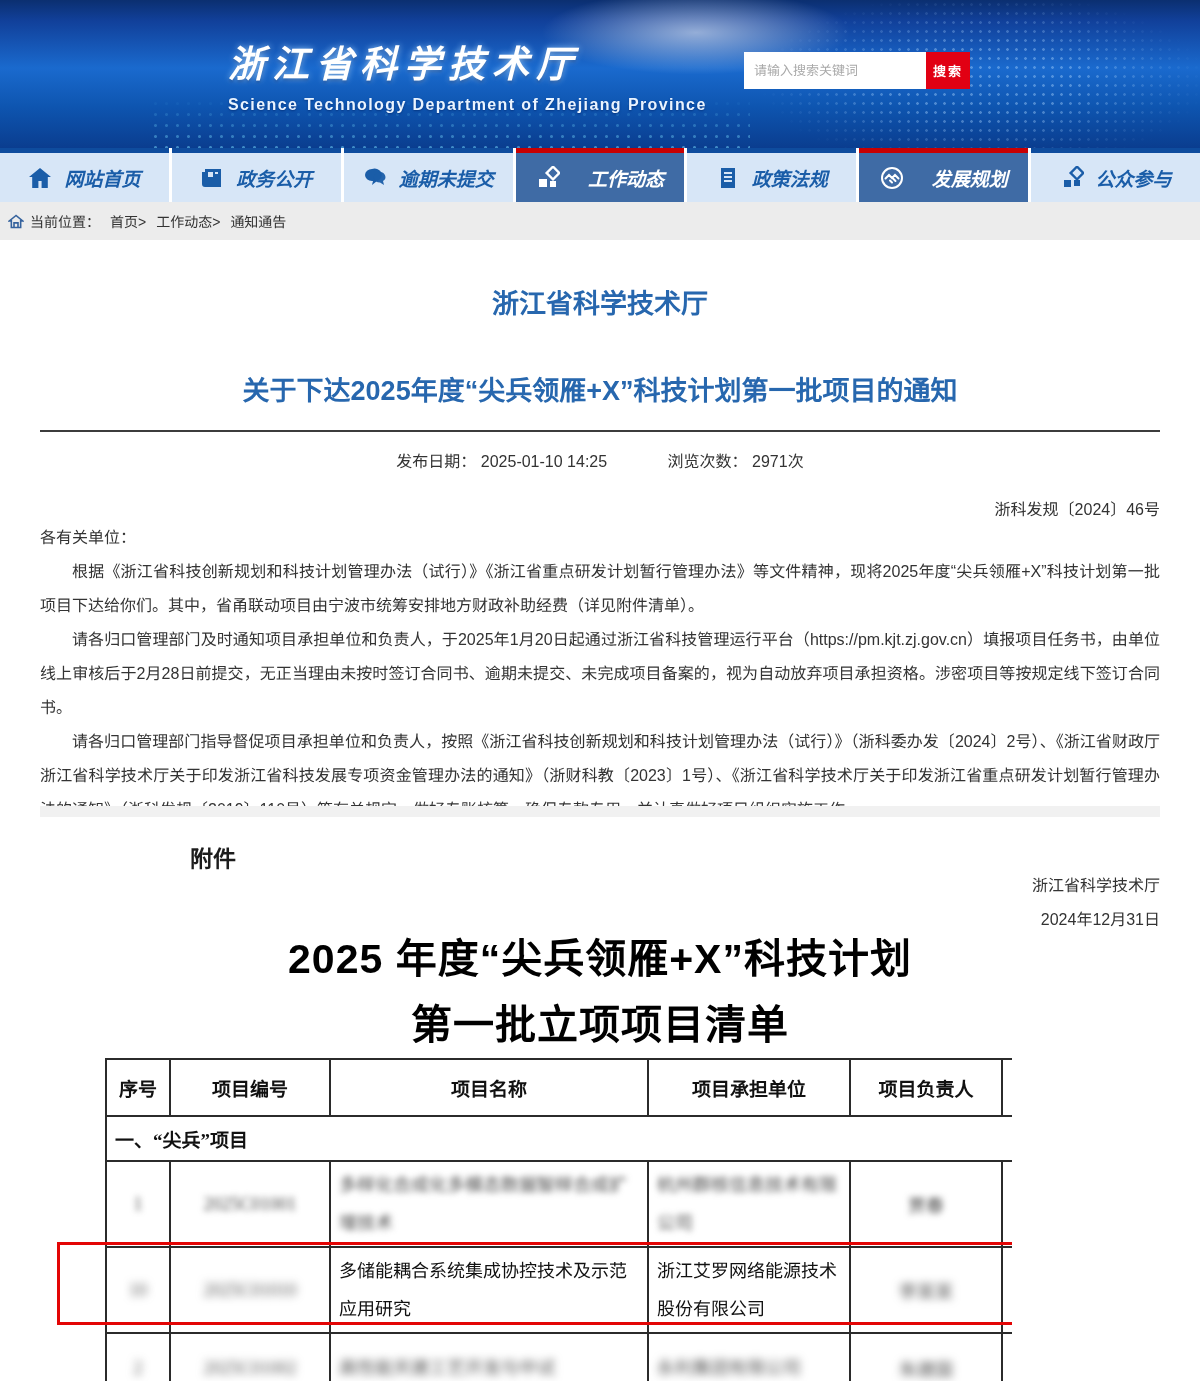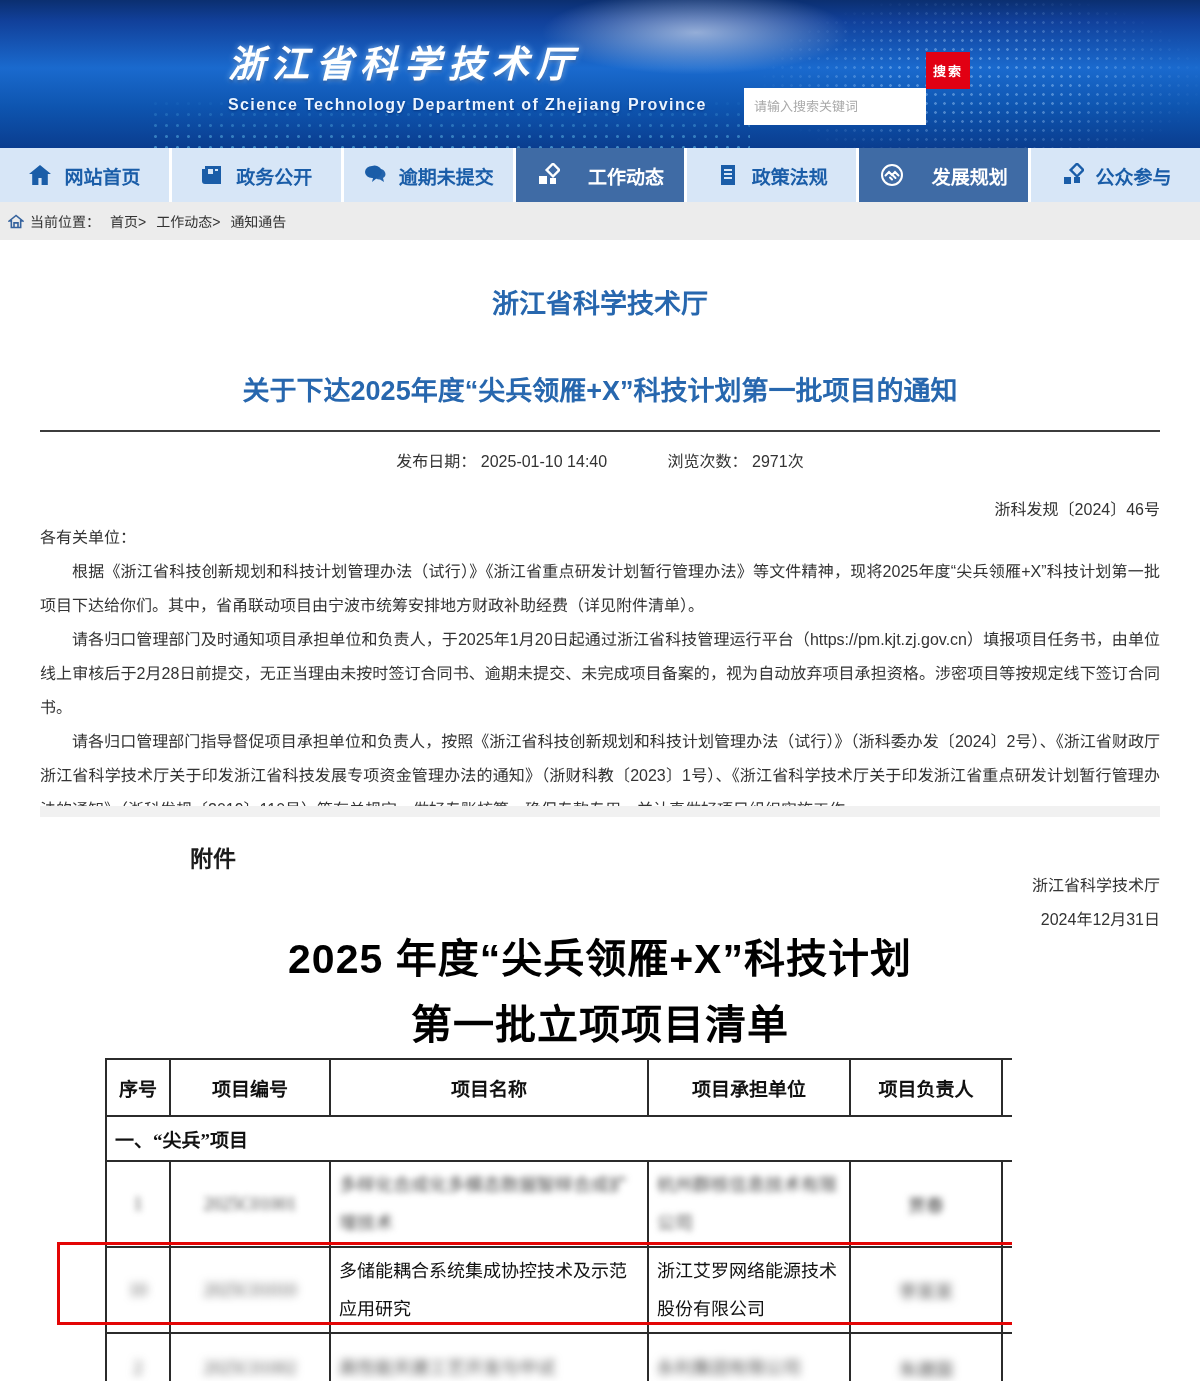--- a/index.html
+++ b/index.html
@@ -38,34 +38,34 @@
     font-style:italic; font-weight:700; font-size:37px; color:#fff;
     letter-spacing:7px; text-shadow:0 0 6px rgba(160,210,255,.9),0 2px 3px rgba(0,40,110,.6);
   }
   .logo-sub {
     margin-top:8px; font-size:16px; font-weight:700; color:#eaf4ff;
     letter-spacing:1.4px; text-shadow:0 1px 2px rgba(0,40,110,.7);
   }
   .search-wrap { position:absolute; left:744px; top:52px; display:flex; }
   .search-input {
     width:182px; height:37px; border:none; outline:none; background:#fff;
-    padding:0 10px; font-size:13px; color:#333;margin-top:36px;
+    padding:0 10px; font-size:13px; color:#333;
   }
   .search-input::placeholder { color:#a9a9a9; }
   .search-btn {
     width:44px; height:37px; border:none; background:#e10013; color:#fff;
     font-size:13px; font-weight:700; letter-spacing:2px; cursor:pointer;
   }
 
   
   .main-nav {
     position:absolute; top:148px; left:0; width:1200px; height:54px;
     display:flex; gap:3px; background:#fff;
   }
-  .nav-item { flex:1 1 0; display:flex; cursor:pointer; }
+  .nav-item { flex:1 1 0; display:flex; flex-direction:column; cursor:pointer;font-style:italic; }
   .nav-strip { height:5px; background:#0e4c9e; }
   .nav-item.active .nav-strip { background:#c80002; }
   .nav-body {
     flex:1; display:flex; align-items:center; justify-content:center; gap:12px;
     background:#d7e6f7; color:#1a5da8; font-size:19px; font-weight:700;
   }
   .nav-item.active .nav-body { background:#3f6ba5; color:#fff;gap:28px; }
   .nav-icon { display:inline-flex; width:24px; height:24px; }
   .nav-icon svg { width:100%; height:100%; }
 
@@ -251,21 +251,21 @@
   <span class="crumb-link">通知通告</span>
 </div>
 
 <div class="article">
   <div class="art-title art-title1">浙江省科学技术厅</div>
   <div class="art-title art-title2">关于下达2025年度“尖兵领雁+X”科技计划第一批项目的通知</div>
   <hr class="title-rule">
   <div class="meta-line">
     <span class="meta-item">
       <span>发布日期：</span>
-      <span>2025-01-10 14:40</span>
+      <span>2025-01-10 14:25</span>
     </span>
     <span class="meta-item">
       <span>浏览次数：</span>
       <span>2971次</span>
     </span>
   </div>
   <div class="doc-number">浙科发规〔2024〕46号</div>
 
   <div class="body-text">
     <p>各有关单位：</p>

